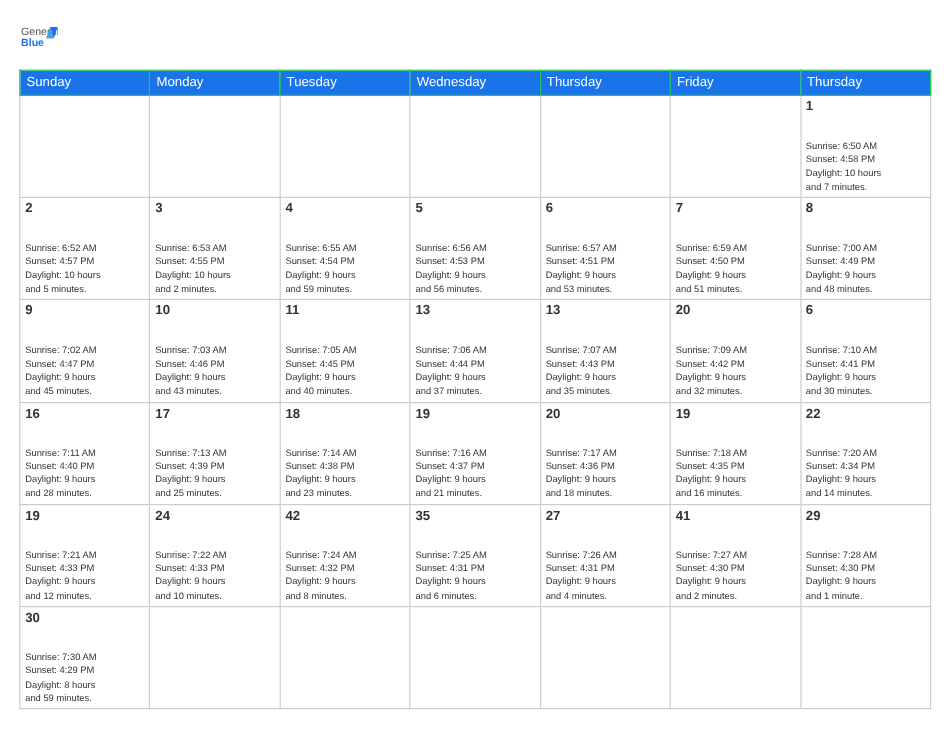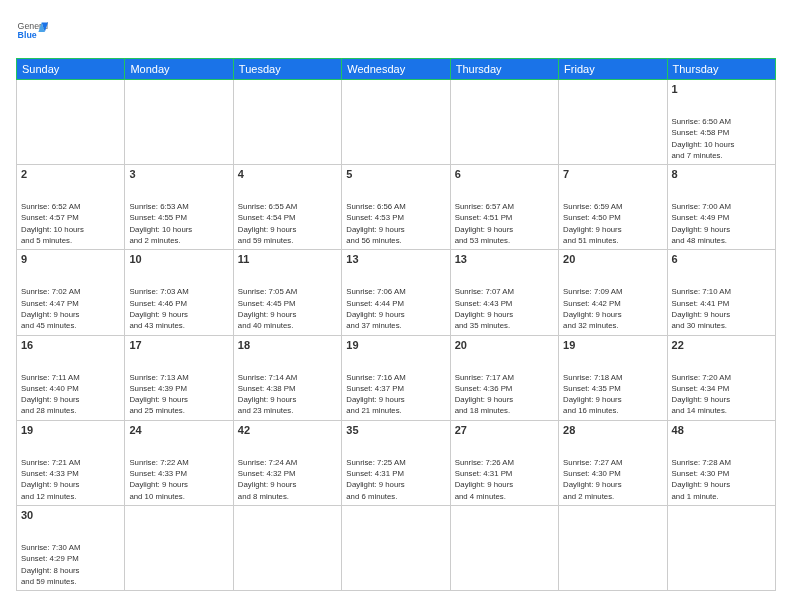--- a/index.html
+++ b/index.html
@@ -234,25 +234,25 @@
           </td>
           <td>
             <span class="day-number">35</span>
             <div class="day-info">Sunrise: 7:25 AM<br>Sunset: 4:31 PM<br>Daylight: 9 hours<br>and 6 minutes.</div>
           </td>
           <td>
             <span class="day-number">27</span>
             <div class="day-info">Sunrise: 7:26 AM<br>Sunset: 4:31 PM<br>Daylight: 9 hours<br>and 4 minutes.</div>
           </td>
           <td>
-            <span class="day-number">28</span>
+            <span class="day-number">41</span>
             <div class="day-info">Sunrise: 7:27 AM<br>Sunset: 4:30 PM<br>Daylight: 9 hours<br>and 2 minutes.</div>
           </td>
           <td>
-            <span class="day-number">48</span>
+            <span class="day-number">29</span>
             <div class="day-info">Sunrise: 7:28 AM<br>Sunset: 4:30 PM<br>Daylight: 9 hours<br>and 1 minute.</div>
           </td>
         </tr>
         <tr class="last-row">
           <td>
             <span class="day-number">30</span>
             <div class="day-info">Sunrise: 7:30 AM<br>Sunset: 4:29 PM<br>Daylight: 8 hours<br>and 59 minutes.</div>
           </td>
           <td class="empty"></td>
           <td class="empty"></td>

